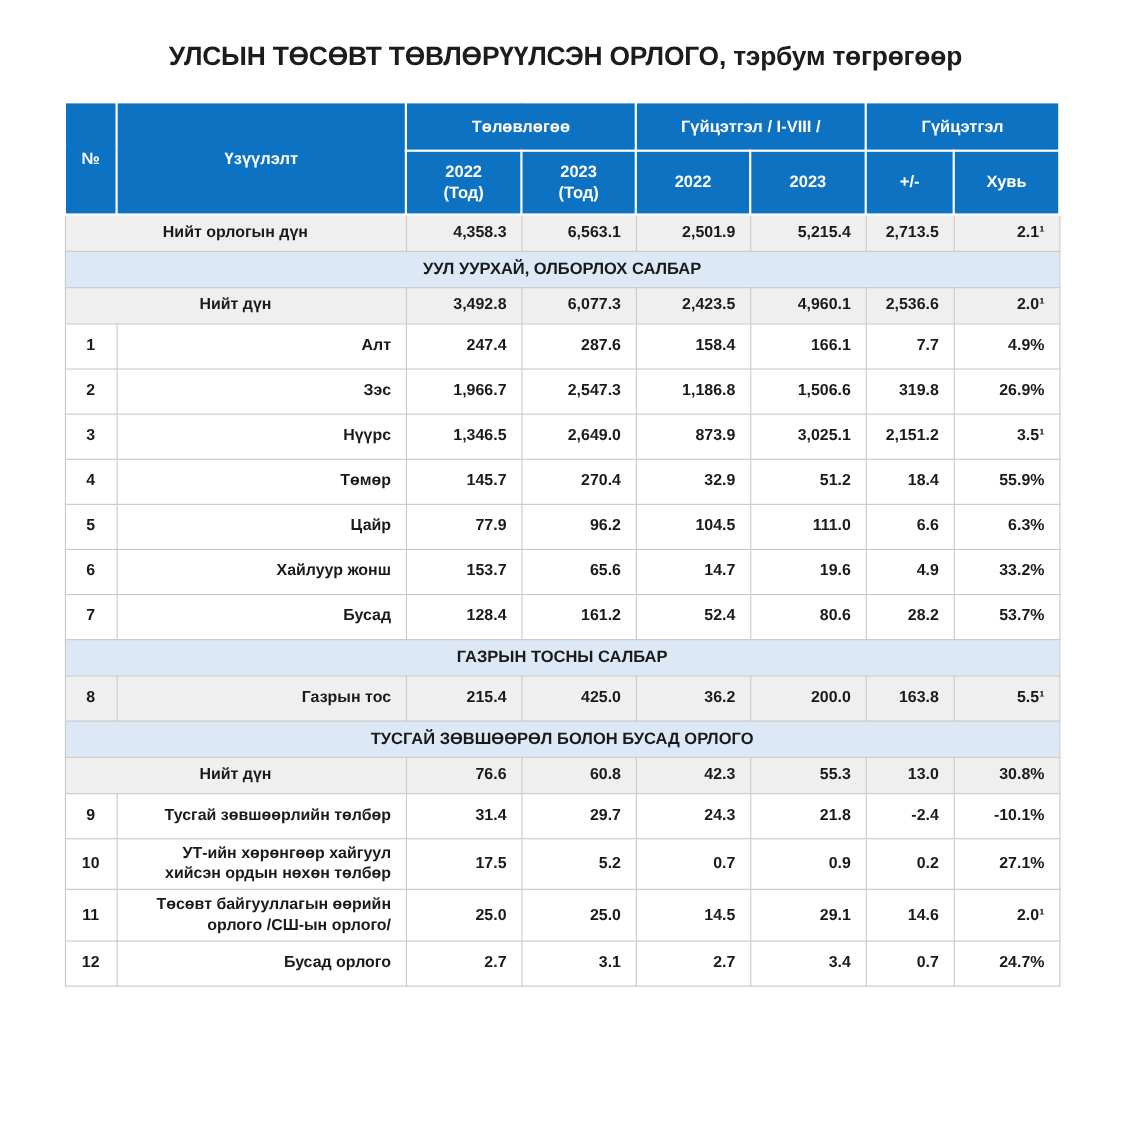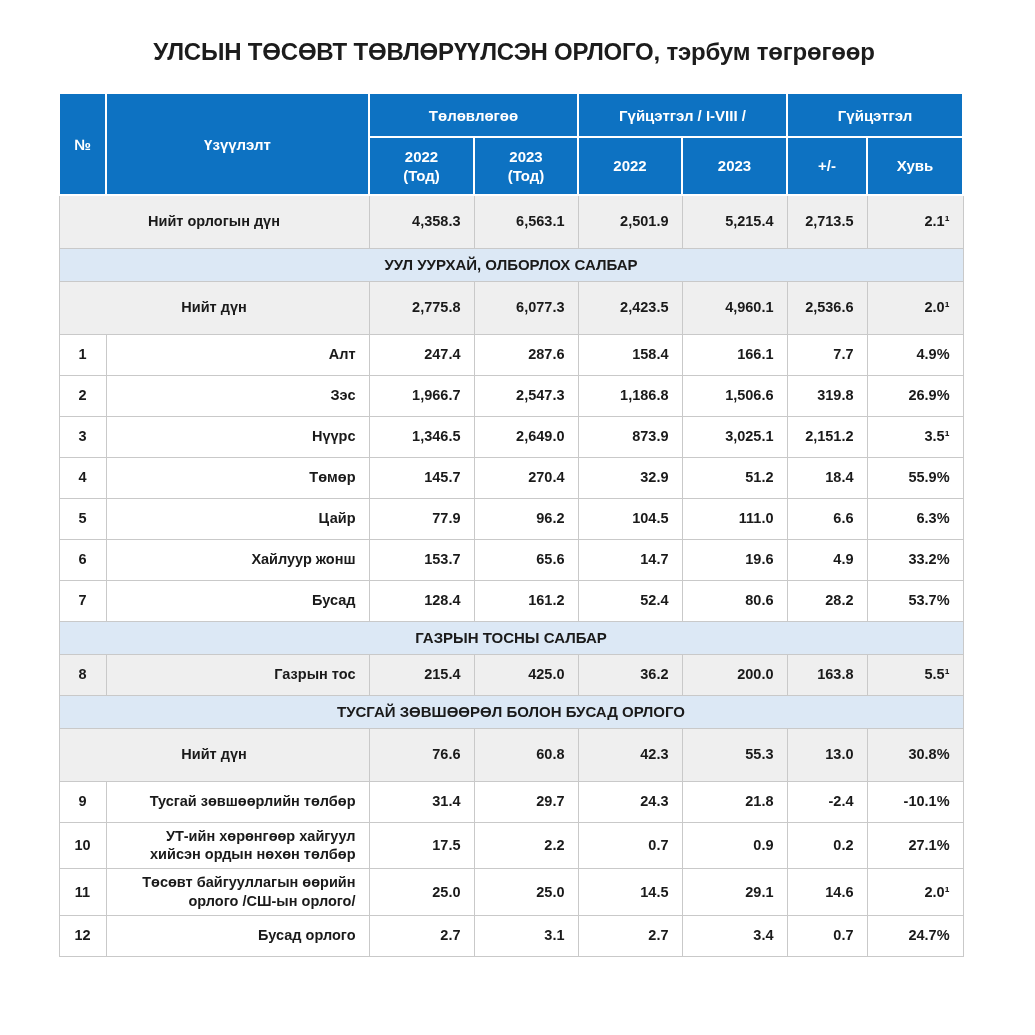--- a/index.html
+++ b/index.html
@@ -50,21 +50,21 @@
     border:1px solid var(--border);
     vertical-align:middle;
     padding:4px 13px;
     height:41px;
     line-height:1.3;
   }
   td.no{text-align:center;padding:4px 2px;}
   td.lbl{text-align:right;}
   td.lbl-center{text-align:center;}
   td.num{text-align:right;}
-  tr.total td{background:var(--total);height:53px;}
+  tr.total td{background:var(--total);height:33px;}
   tr.item.shaded td{background:var(--total);}
   tr.section td{
     background:var(--section);
     text-align:center;
     height:33px;
     font-size:15px;
     padding:2px 8px;
   }
   .source{
     width:904px;
@@ -126,21 +126,21 @@
           <td class="num">2,501.9</td>
           <td class="num">5,215.4</td>
           <td class="num">2,713.5</td>
           <td class="num">2.1¹</td>
         </tr>
         <tr class="section">
           <td colspan="8">УУЛ УУРХАЙ, ОЛБОРЛОХ САЛБАР</td>
         </tr>
         <tr class="total">
           <td class="lbl-center" colspan="2">Нийт дүн</td>
-          <td class="num">2,775.8</td>
+          <td class="num">3,492.8</td>
           <td class="num">6,077.3</td>
           <td class="num">2,423.5</td>
           <td class="num">4,960.1</td>
           <td class="num">2,536.6</td>
           <td class="num">2.0¹</td>
         </tr>
         <tr class="item">
           <td class="no">1</td>
           <td class="lbl">Алт</td>
           <td class="num">247.4</td>
@@ -242,21 +242,21 @@
           <td class="num">29.7</td>
           <td class="num">24.3</td>
           <td class="num">21.8</td>
           <td class="num">-2.4</td>
           <td class="num">-10.1%</td>
         </tr>
         <tr class="item">
           <td class="no">10</td>
           <td class="lbl">УТ-ийн хөрөнгөөр хайгуул хийсэн ордын нөхөн төлбөр</td>
           <td class="num">17.5</td>
-          <td class="num">2.2</td>
+          <td class="num">5.2</td>
           <td class="num">0.7</td>
           <td class="num">0.9</td>
           <td class="num">0.2</td>
           <td class="num">27.1%</td>
         </tr>
         <tr class="item">
           <td class="no">11</td>
           <td class="lbl">Төсөвт байгууллагын өөрийн орлого /СШ-ын орлого/</td>
           <td class="num">25.0</td>
           <td class="num">25.0</td>

